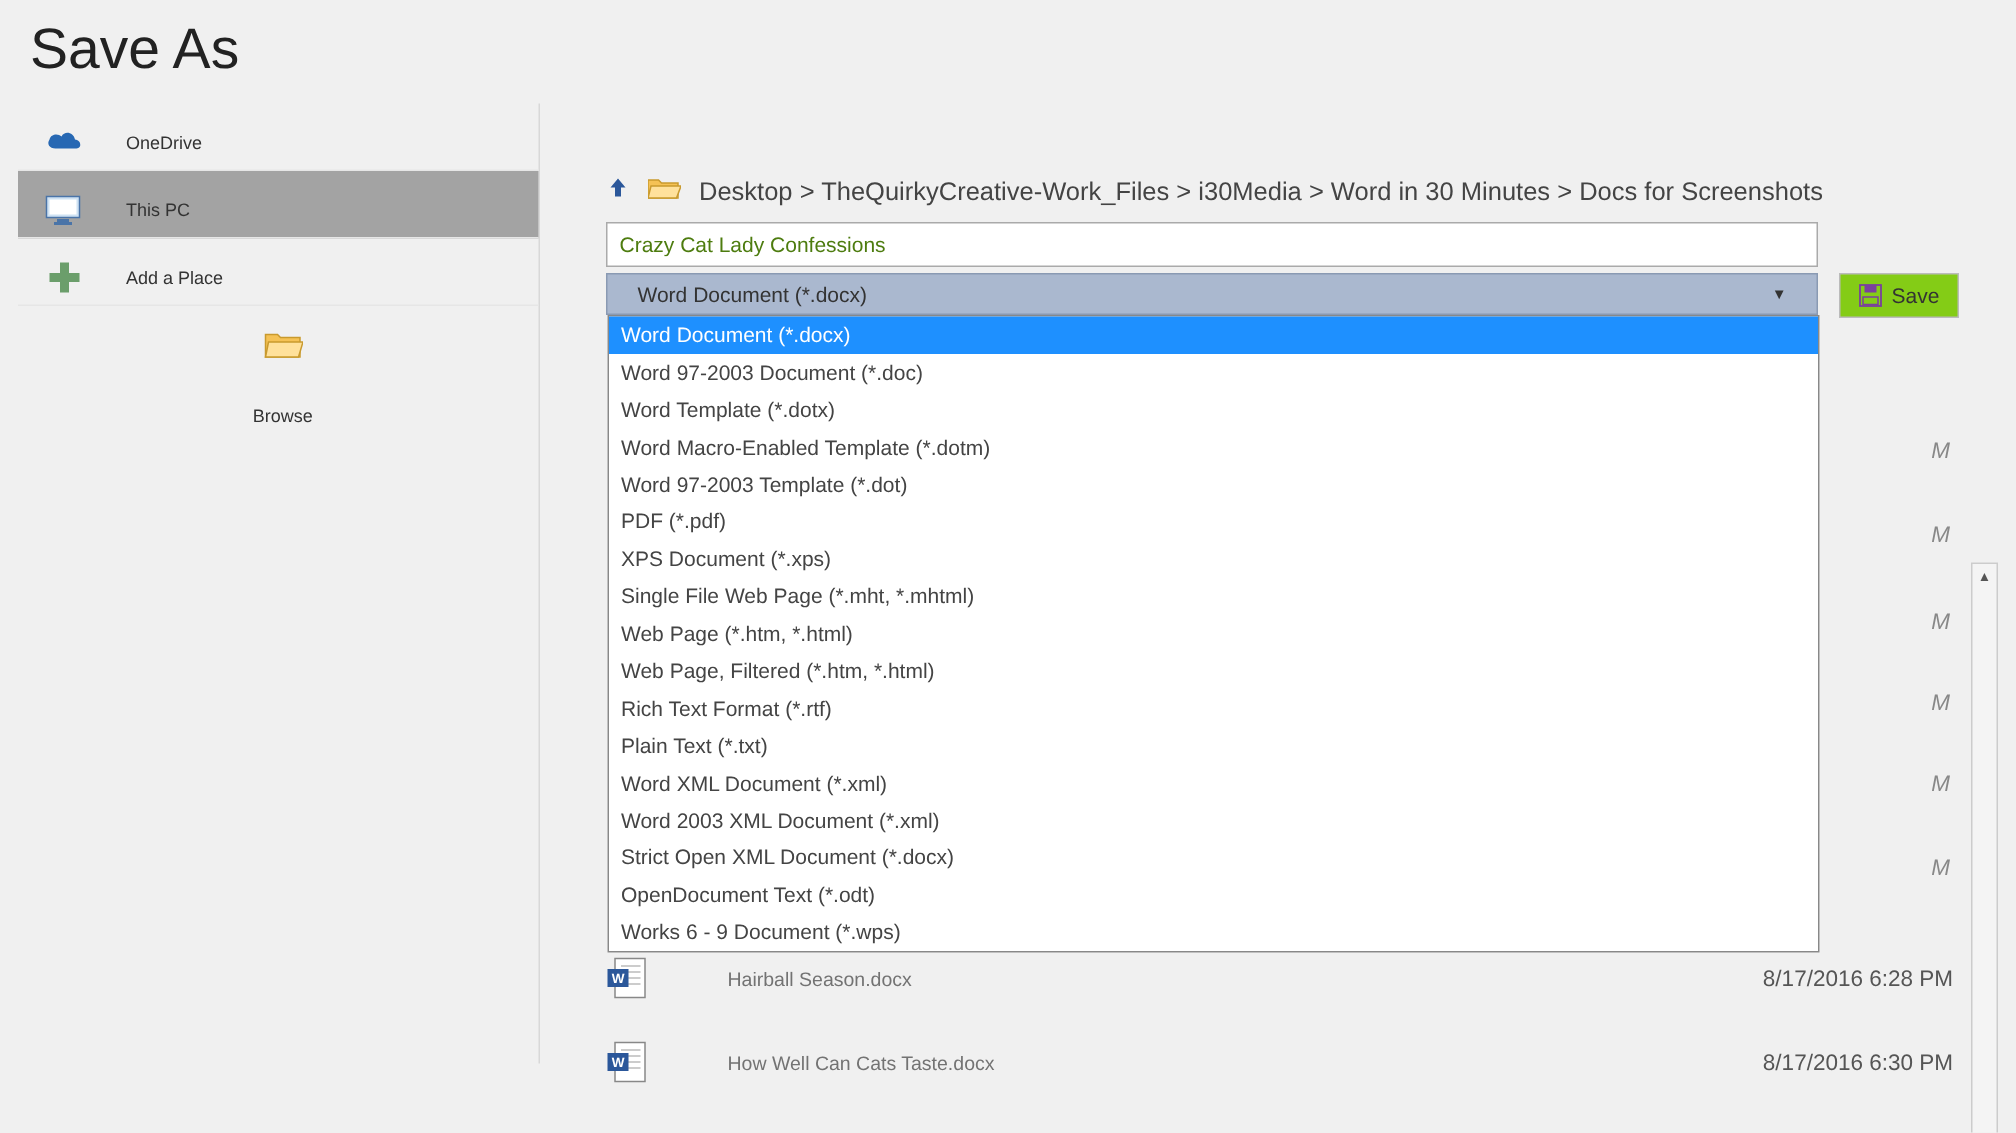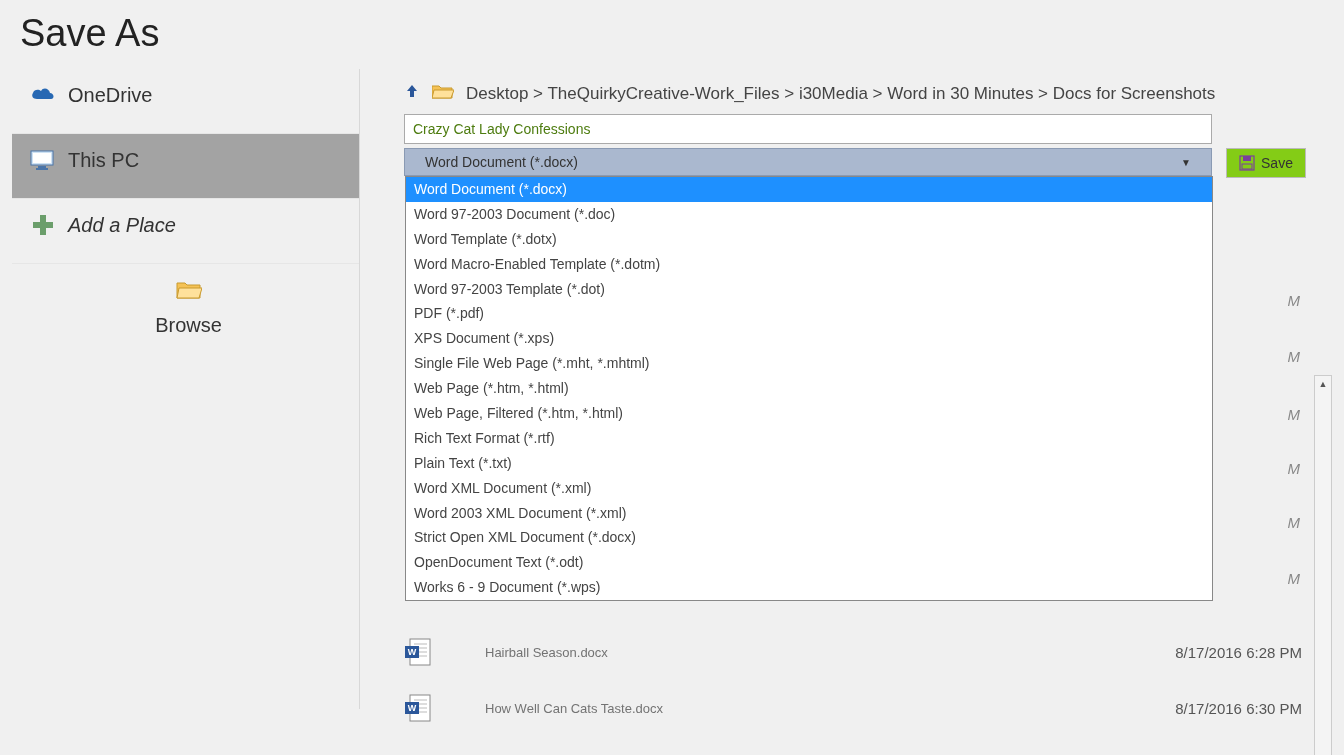--- a/index.html
+++ b/index.html
@@ -25,23 +25,23 @@
   .sidebar {
     width: 360px;
     padding-left: 12px;
     padding-right: 0;
     border-right: 1px solid #d8d8d8;
     min-height: 640px;
   }
   .side-item {
     display: flex;
     align-items: center;
-    gap: 10px;
-    padding: 12px 10px 24px 16px;
-    font-size: 20px;
+    gap: 26px;
+    padding: 12px 10px 4px 16px;
+    font-size: 12px;
     color: #333;
     cursor: pointer;
     border-bottom: 1px solid #e6e6e6;
   }
   .side-item.selected { background: #a3a3a3; }
   .side-item .icon-slot {
     width: 30px; height: 28px;
     display: flex; align-items: center; justify-content: center;
   }
   .main {
@@ -49,20 +49,21 @@
     position: relative;
     padding: 10px 12px 0 44px;
   }
   .breadcrumb {
     display: flex;
     align-items: center;
     gap: 12px;
     font-size: 17px;
     color: #444;
     padding: 4px 0 10px 0;
+    margin-top: 34px;
   }
   .filename-input {
     width: 808px;
     height: 30px;
     border: 1px solid #aaa;
     background: #fff;
     font-size: 14px;
     padding: 2px 8px;
     color: #4d7c0f;
     display: block;
@@ -179,21 +180,21 @@
           <span class="icon-slot">
             <svg width="28" height="24" viewBox="0 0 28 24">
               <rect x="2" y="3" width="22" height="14" fill="#cfe2f3" stroke="#4a74a8"></rect>
               <rect x="4" y="5" width="18" height="10" fill="#fff"></rect>
               <rect x="9" y="18" width="8" height="2" fill="#4a74a8"></rect>
               <rect x="7" y="20" width="12" height="2" fill="#4a74a8"></rect>
             </svg>
           </span>
           <span>This PC</span>
         </div>
-        <div class="side-item" style="border-bottom: 1px solid rgb(230, 230, 230); font-style: italic;">
+        <div class="side-item" style="border-bottom: 1px solid rgb(230, 230, 230);">
           <span class="icon-slot">
             <svg width="24" height="24" viewBox="0 0 24 24">
               <rect x="9" y="2" width="6" height="20" fill="#6b9e6b"></rect>
               <rect x="2" y="9" width="20" height="6" fill="#6b9e6b"></rect>
             </svg>
           </span>
           <span>Add a Place</span>
         </div>
         <div class="side-item" style="border-bottom: none; flex-direction: column;">
           <span class="icon-slot">

